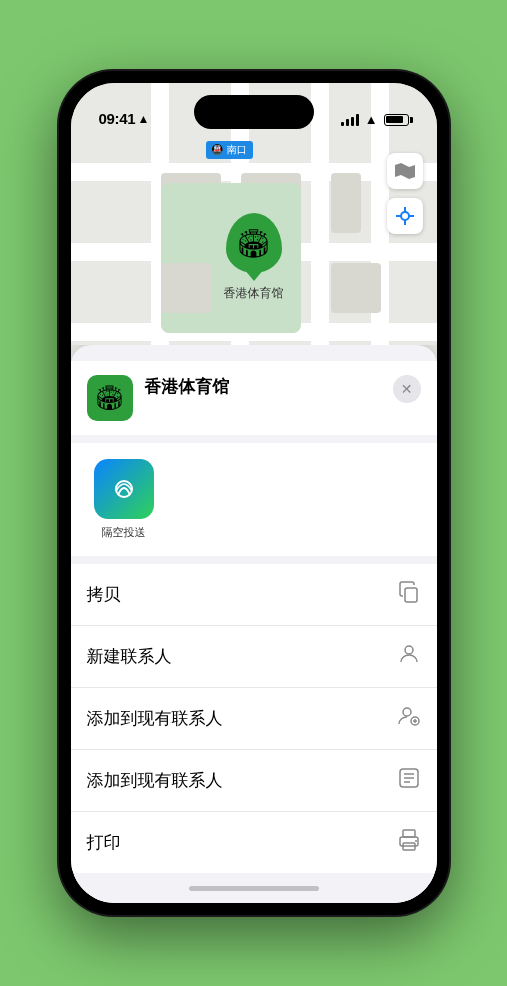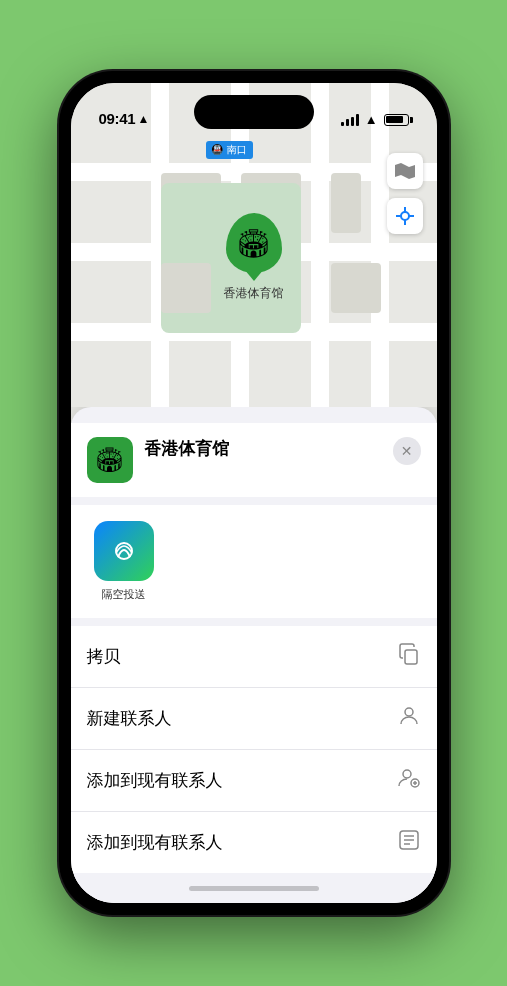--- a/index.html
+++ b/index.html
@@ -481,20 +481,31 @@
           <span class="action-icon">
             <svg width="24" height="24" viewBox="0 0 24 24" fill="none">
               <rect x="3" y="3" width="18" height="18" rx="3" stroke="#888" stroke-width="1.5" fill="none"></rect>
               <line x1="7" y1="8" x2="17" y2="8" stroke="#888" stroke-width="1.5"></line>
               <line x1="7" y1="12" x2="17" y2="12" stroke="#888" stroke-width="1.5"></line>
               <line x1="7" y1="16" x2="13" y2="16" stroke="#888" stroke-width="1.5"></line>
             </svg>
           </span>
         </div>
 
+        <div class="action-item" style="border-bottom:none;">
+          <span class="action-text">打印</span>
+          <span class="action-icon">
+            <svg width="24" height="24" viewBox="0 0 24 24" fill="none">
+              <rect x="6" y="2" width="12" height="7" rx="1" stroke="#888" stroke-width="1.5" fill="none"></rect>
+              <rect x="3" y="9" width="18" height="9" rx="2" stroke="#888" stroke-width="1.5" fill="none"></rect>
+              <rect x="6" y="15" width="12" height="7" rx="1" stroke="#888" stroke-width="1.5" fill="none"></rect>
+              <circle cx="19" cy="13" r="1" fill="#888"></circle>
+            </svg>
+          </span>
+        </div>
       </div>
 
       <div class="home-indicator">
         <div class="home-bar"></div>
       </div>
     </div>
   </div>
 </div>
 
 </body></html>

